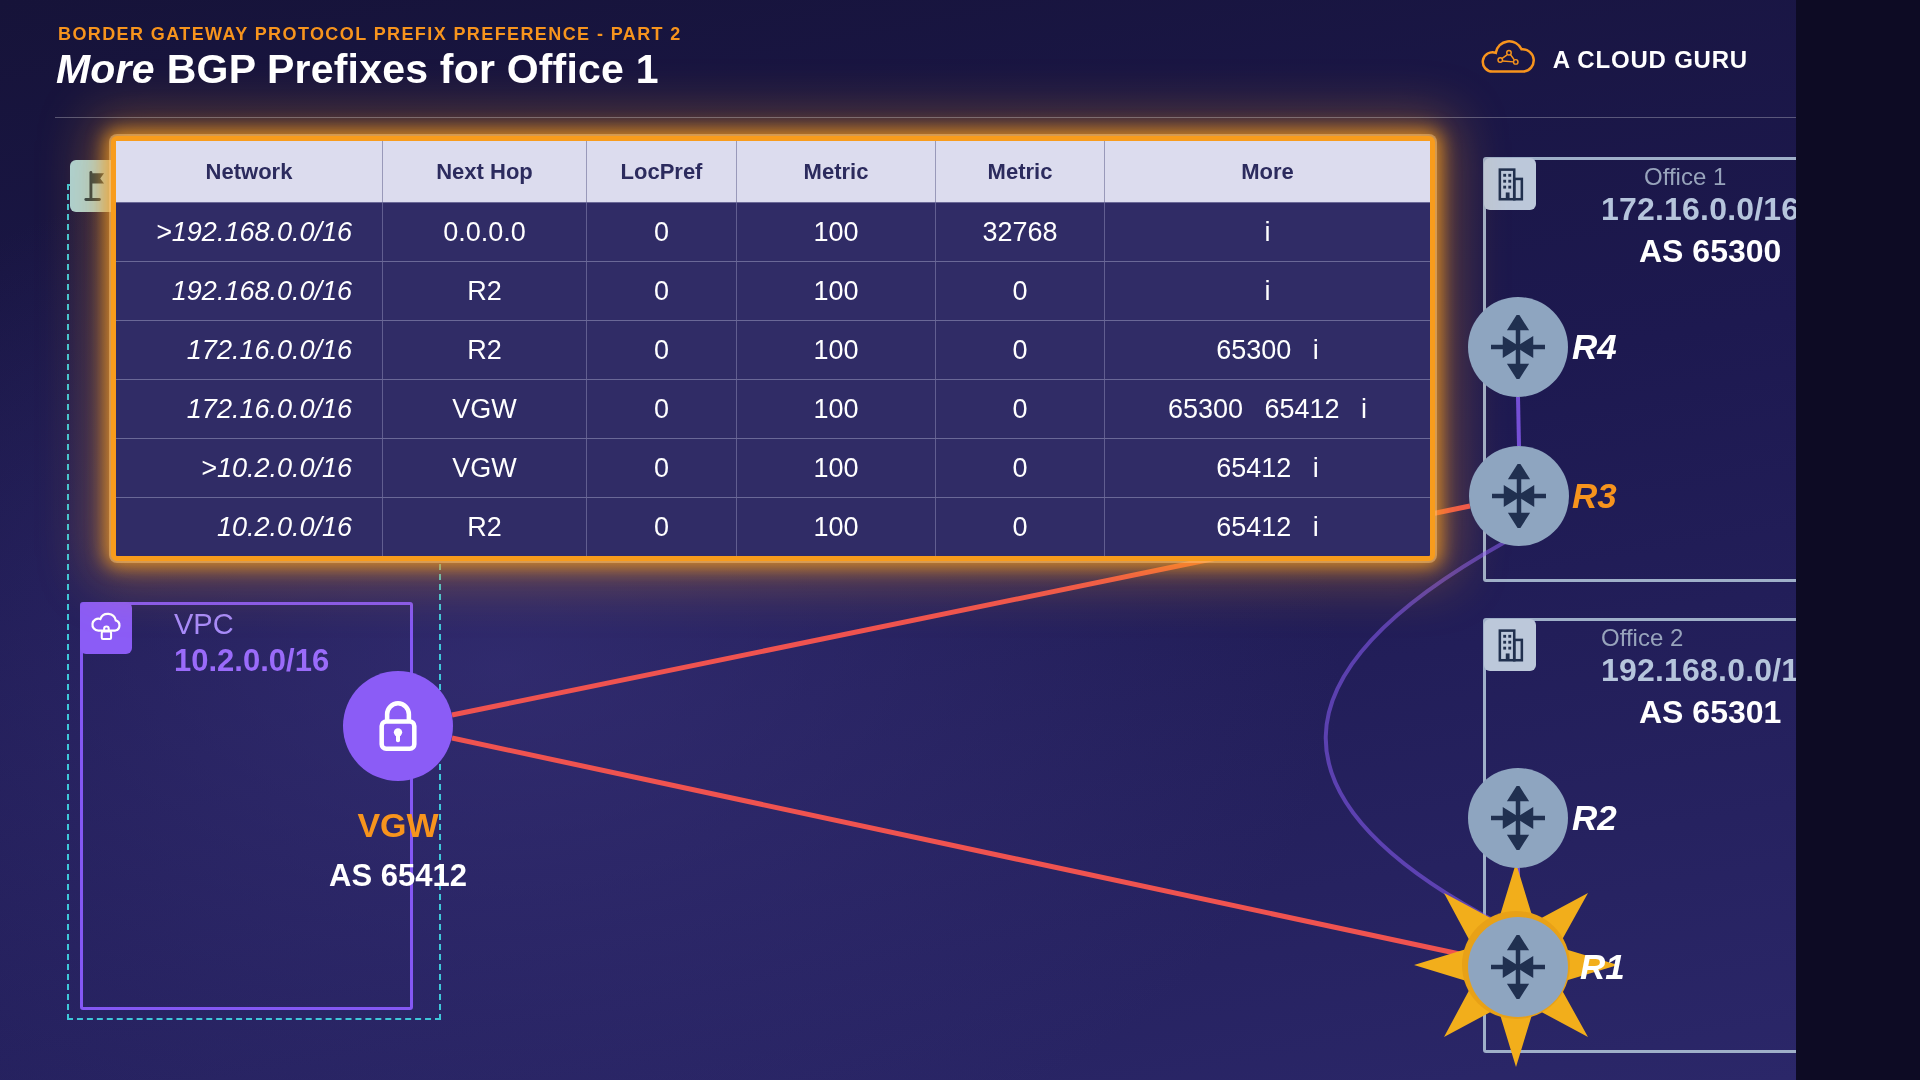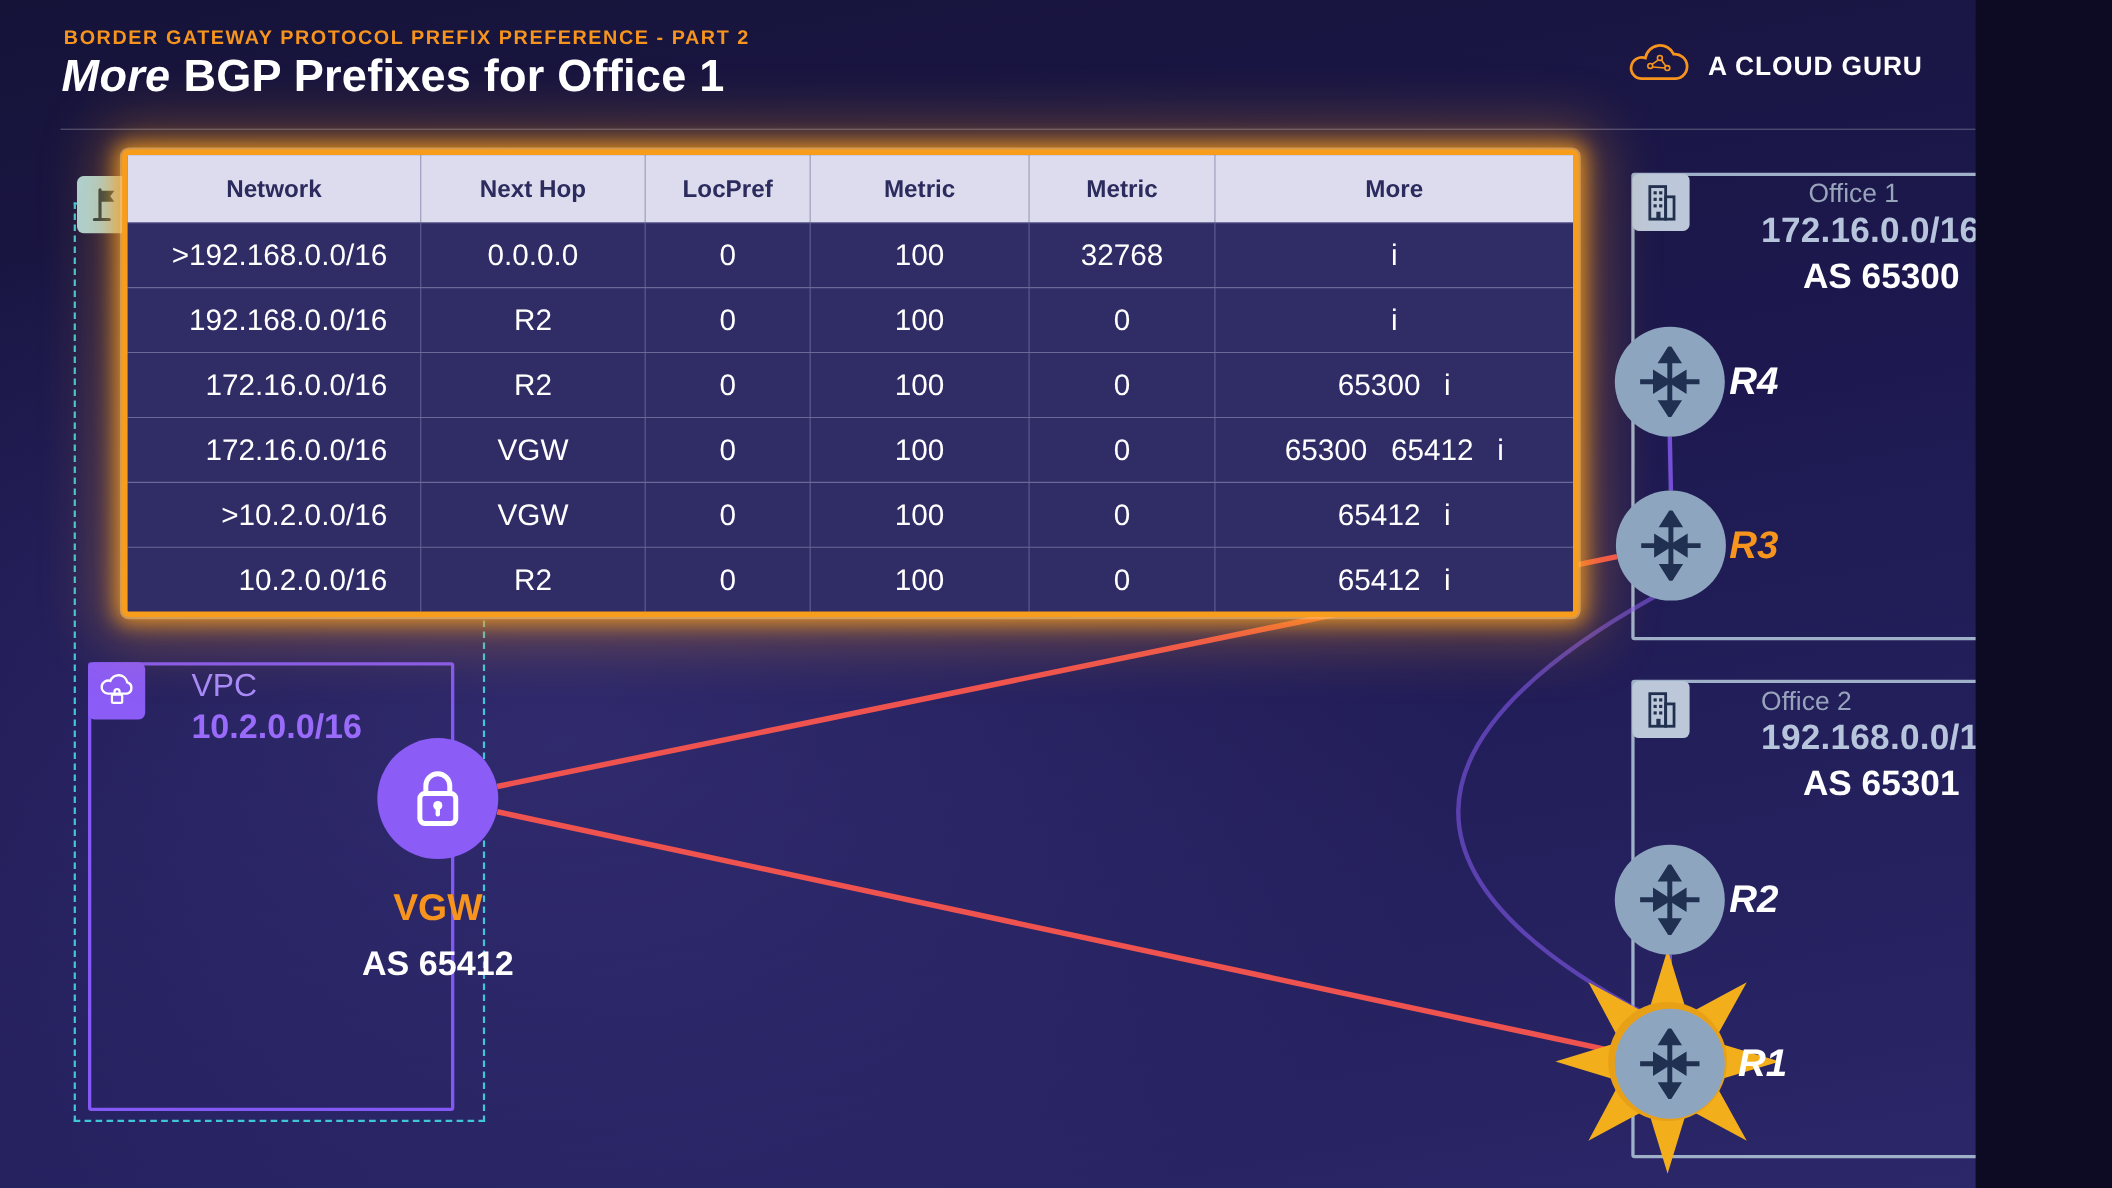--- a/index.html
+++ b/index.html
@@ -50,21 +50,21 @@
     border:5px solid #f89c1c;border-radius:6px;
     box-shadow:0 0 0 2px rgba(255,205,130,.45), 0 0 18px 6px rgba(248,156,28,.8), 0 0 52px 20px rgba(248,156,28,.35);
   }
   .t-head,.t-row{display:grid;grid-template-columns:267px 204px 150px 199px 169px 325px;}
   .t-head{height:61px;background:#dcdcee;}
   .t-row{height:58px;border-top:1px solid rgba(203,203,232,.38);}
   .th{display:flex;align-items:center;justify-content:center;font-size:22px;font-weight:700;color:#2c2b5e;border-right:1px solid rgba(70,70,120,.45);}
   .th:last-child{border-right:none;}
   .td{display:flex;align-items:center;justify-content:center;font-size:27px;color:#fff;border-right:1px solid rgba(203,203,232,.32);}
   .td:last-child{border-right:none;}
-  .td.net{justify-content:flex-end;padding-right:30px;}
+  .td.net{justify-content:flex-end;padding-right:30px;font-style:italic;}
   .td.path{word-spacing:14px;}
 
   
   .router{width:100px;height:100px;border-radius:50%;background:#8ea5c0;display:flex;align-items:center;justify-content:center;z-index:5;}
   .router svg{width:64px;height:64px;}
   .rlabel{font-size:35px;font-weight:800;font-style:italic;color:#fff;z-index:6;}
   .rlabel.hl{color:#f7941d;}
   .vgw-circle{left:343px;top:671px;width:110px;height:110px;border-radius:50%;background:#8b5cf6;display:flex;align-items:center;justify-content:center;z-index:5;}
   .vgw-circle svg{width:58px;height:66px;}
   .vgw-label{left:343px;top:806px;width:110px;text-align:center;font-size:34px;font-weight:800;color:#f7941d;z-index:6;}

